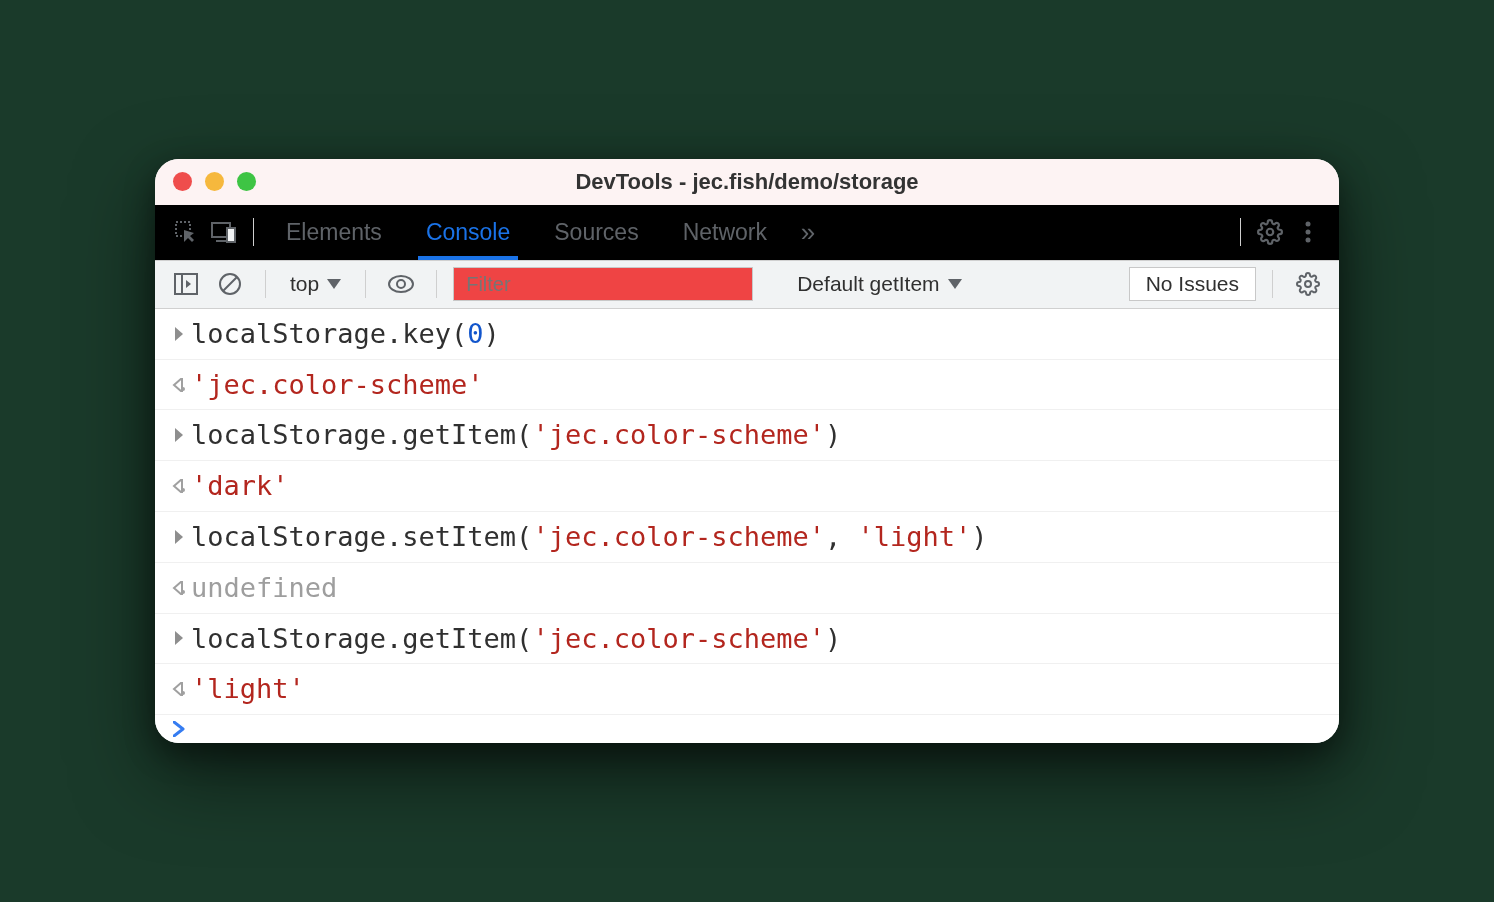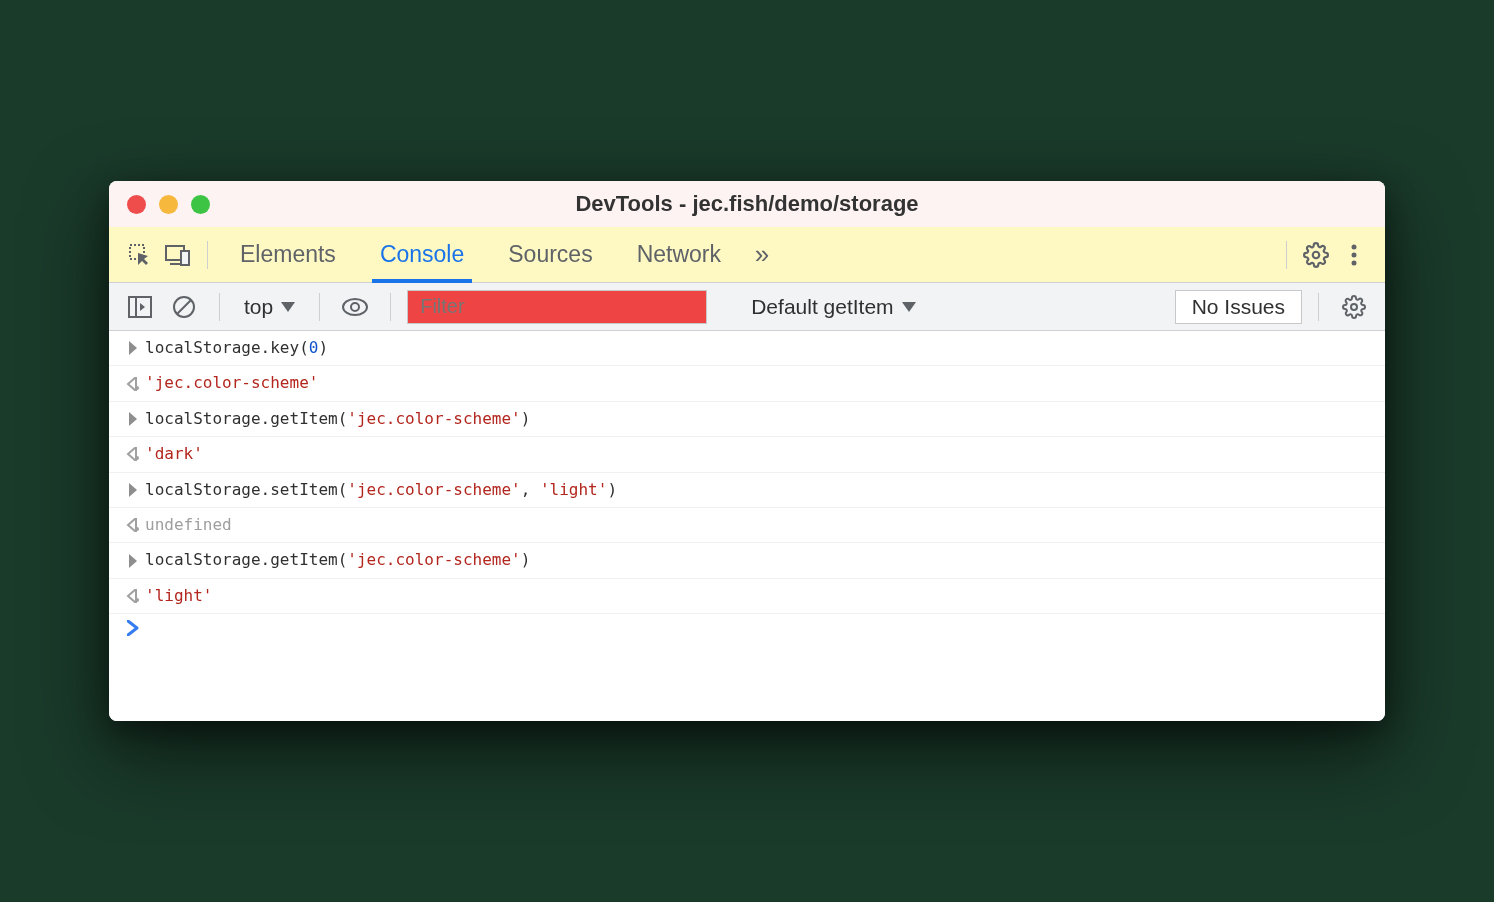--- a/index.html
+++ b/index.html
@@ -6,23 +6,23 @@
   body {
     background: #1a3a2a;
     width: 1494px;
     height: 902px;
     display: flex;
     align-items: center;
     justify-content: center;
     font-family: -apple-system, BlinkMacSystemFont, "Segoe UI", sans-serif;
   }
   .window {
-    width: 1276px;
+    width: 1184px;
     background: #fff;
-    border-radius: 8px;
+    border-radius: 24px;
     overflow: hidden;
     box-shadow: 0 30px 80px rgba(0,0,0,0.55), 0 10px 30px rgba(0,0,0,0.4);
   }
   .titlebar {
     height: 46px;
     background: #fdf3f3;
     display: flex;
     align-items: center;
     padding: 0 18px;
     position: relative;
@@ -41,21 +41,21 @@
   .title-text {
     position: absolute;
     left: 50%;
     transform: translateX(-50%);
     font-size: 22px;
     font-weight: 600;
     color: #333;
   }
   .tabbar {
     height: 56px;
-    background: #fef9c3;
+    background: #000000;
     border-bottom: 1px solid #d0d0d0;
     display: flex;
     align-items: center;
     padding: 0 12px;
   }
   .icon-btn {
     width: 38px; height: 38px;
     display: flex;
     align-items: center;
     justify-content: center;
@@ -141,21 +141,21 @@
   }
   .console-body {
     background: #fff;
     min-height: 390px;
   }
   .crow {
     display: flex;
     align-items: center;
     padding: 6px 12px;
     font-family: "Menlo", "Consolas", monospace;
-    font-size: 16px;
+    font-size: 27px;
     border-bottom: 1px solid #f0f0f0;
     line-height: 1.4;
   }
   .crow .arrow {
     width: 24px;
     display: flex;
     align-items: center;
     justify-content: center;
   }
   .crow .content { flex: 1; }

